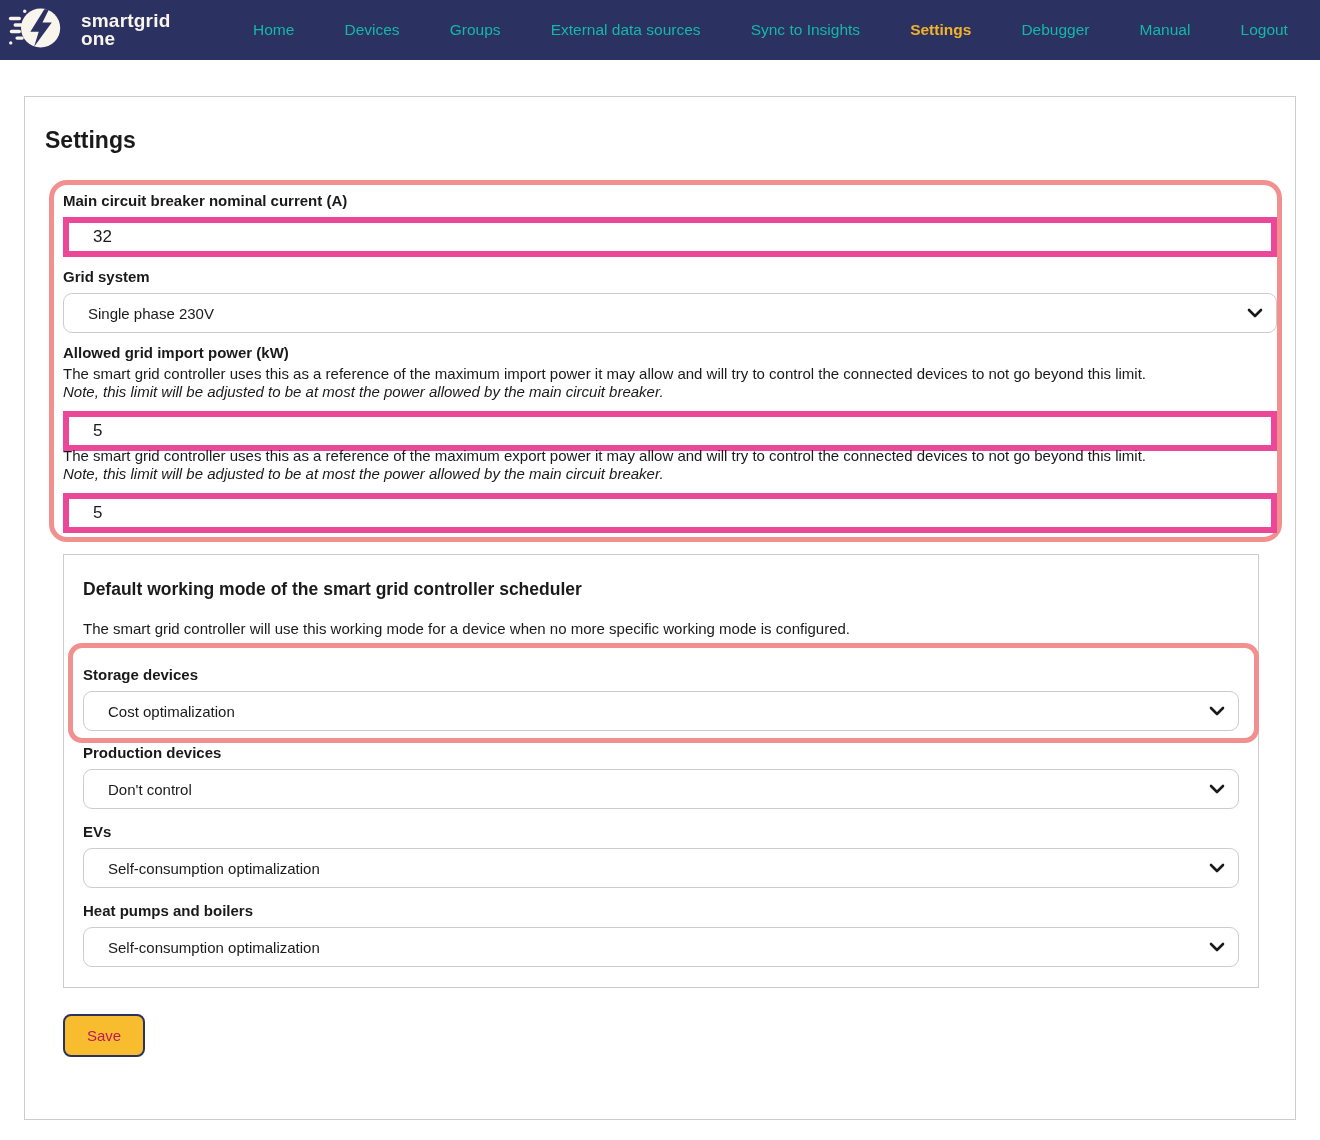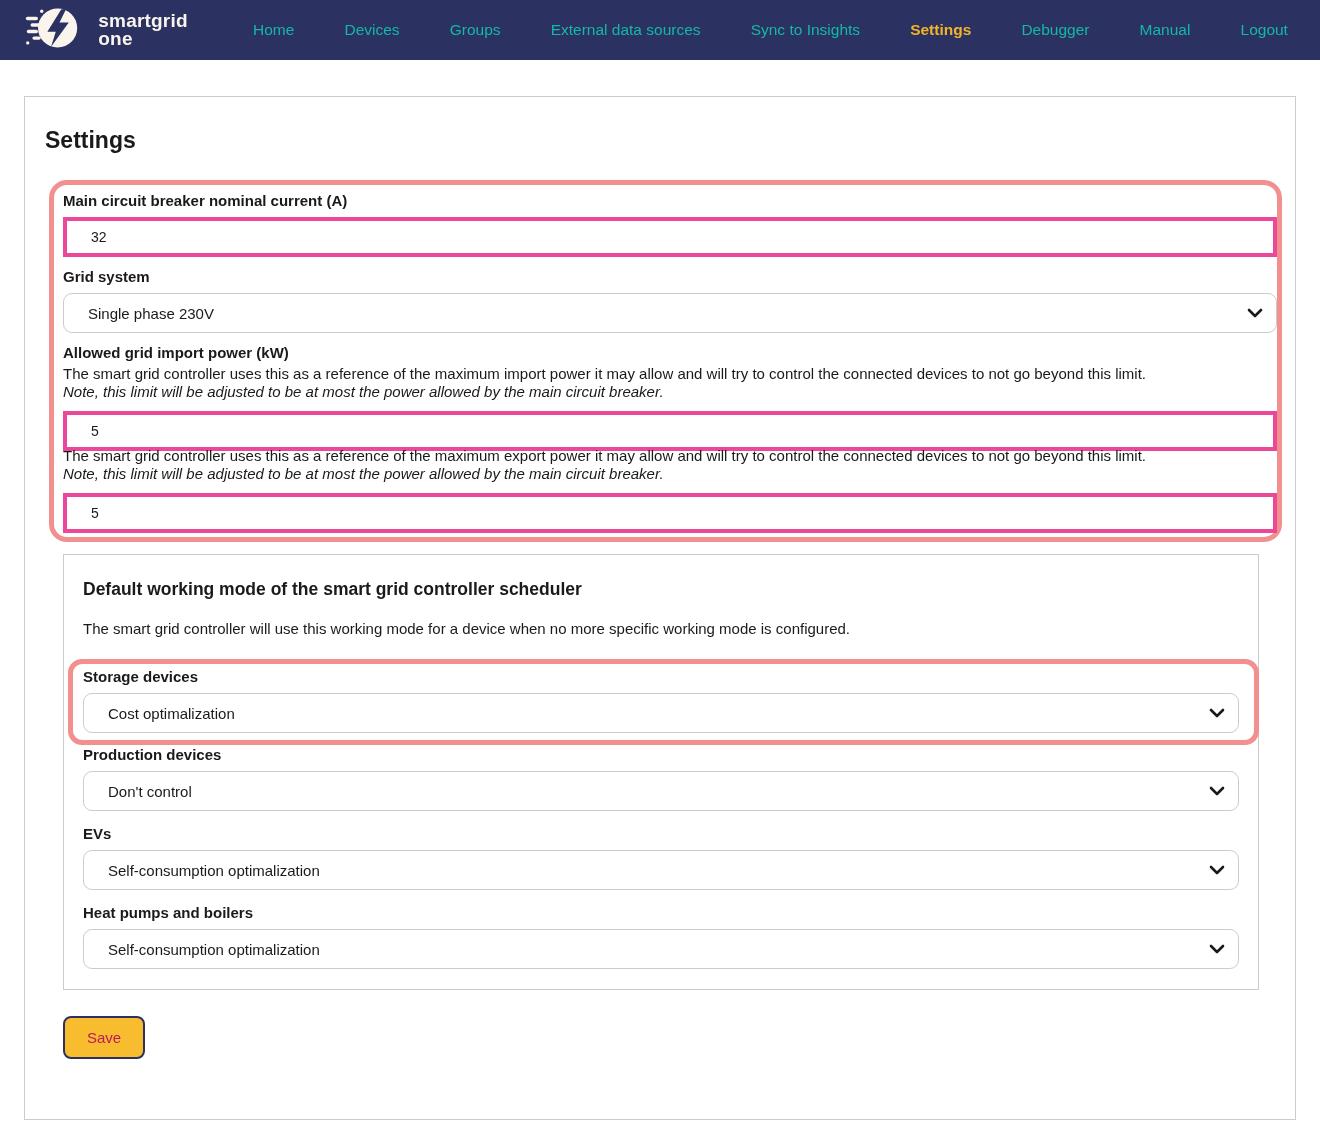--- a/index.html
+++ b/index.html
@@ -1,66 +1,66 @@
 <!DOCTYPE html>
 <html><head>
 <meta charset="utf-8">
 <style>
   * { box-sizing: border-box; margin: 0; padding: 0; }
   html,body { width: 1320px; height: 1140px; background: #fff;
     font-family: "Liberation Sans", sans-serif; color: #1a1a1a; }
 
   
   .navbar { height: 60px; background: #2b3161; display: flex; align-items: center; }
-  .brand { display: flex; align-items: center; gap: 18px; padding-left: 7px; width: 205px; flex: 0 0 auto; justify-content: center; }
+  .brand { display: flex; align-items: center; gap: 18px; padding-left: 7px; width: 205px; flex: 0 0 auto; }
   .brand-name { color: #f9f4ec; font-weight: bold; font-size: 19px; line-height: 0.95; letter-spacing: 0.2px; }
   .nav-links { flex: 1; display: flex; justify-content: space-between; align-items: center;
     padding: 0 32px 0 48px; }
   .nav-link { color: #14b8a6; text-decoration: none; font-size: 15.5px; cursor: pointer; }
   .nav-link.active { color: #f2b32a; font-weight: bold; }
 
   
   .card { margin: 36px 24px 0 24px; width: 1272px; height: 1024px;
     border: 1px solid #cccccc; background: #fff; padding: 30px 0 0 20px; }
   .page-title { font-size: 23px; font-weight: bold; margin: 0 0 26px 0; }
 
   
   .grid-settings { margin-left: 4px; width: 1233px;
     border: 5px solid #f28f8f; border-radius: 18px; padding: 5px 0 4px 9px; }
 
   .field-label { display: block; font-size: 15px; font-weight: bold; margin: 11px 0 8px 0; }
   .field-label.first { margin-top: 2px; }
   .desc { font-size: 15px; line-height: 18px; margin-top: -4px; }
   .desc.note { font-style: italic; margin-top: 0; margin-bottom: 10px; }
 
-  .text-input { display: block; width: 100%; height: 40px; border: 4px solid #ec4899;
-    padding-left: 24px; font-size: 14px; font-family: "Liberation Sans", sans-serif;
+  .text-input { display: block; width: 100%; height: 40px; border: 6px solid #ec4899;
+    padding-left: 24px; font-size: 17px; font-family: "Liberation Sans", sans-serif;
     color: #1a1a1a; background: #fff; outline: none; }
 
   .select-wrap { position: relative; width: 100%; }
   .select-el { appearance: none; -webkit-appearance: none; display: block; width: 100%;
     height: 40px; border: 1px solid #cccccc; border-radius: 9px; background: #fff;
     padding-left: 24px; font-size: 15px; font-family: "Liberation Sans", sans-serif;
     color: #1a1a1a; outline: none; }
   .chev { position: absolute; right: 14px; top: 50%; transform: translateY(-50%);
     pointer-events: none; line-height: 0; }
 
   
   .working-box { margin: 12px 14px 0 18px; width: 1196px;
     border: 1px solid #cccccc; padding: 24px 19px 20px 19px; }
   .working-title { font-size: 17.5px; font-weight: bold; margin-bottom: 20px; }
-  .working-desc { font-size: 15px; margin-bottom: 24px; }
+  .working-desc { font-size: 15px; margin-bottom: 8px; }
 
   .wm-label { display: block; font-size: 15px; font-weight: bold; margin: 14px 0 8px 0; }
 
   
   .ann-storage { position: relative; z-index: 2; border: 5px solid #f28f8f; border-radius: 14px;
     margin: -2px -20px -13px -15px; padding: 2px 15px 7px 10px; pointer-events: none;
     background: transparent; }
-  .ann-storage .wm-label { margin-top: 2px; }
+  .ann-storage .wm-label { margin-top: 16px; }
   .ann-storage .select-wrap, .ann-storage .select-el { pointer-events: auto; }
 
   
   .save-btn { margin: 26px 0 0 18px; background: #f8bd2f; border: 2px solid #2b3161;
     border-radius: 8px; padding: 11px 22px; font-size: 15px; color: #be185d;
     font-family: "Liberation Sans", sans-serif; cursor: pointer; }
 </style>
 </head>
 <body>
 

